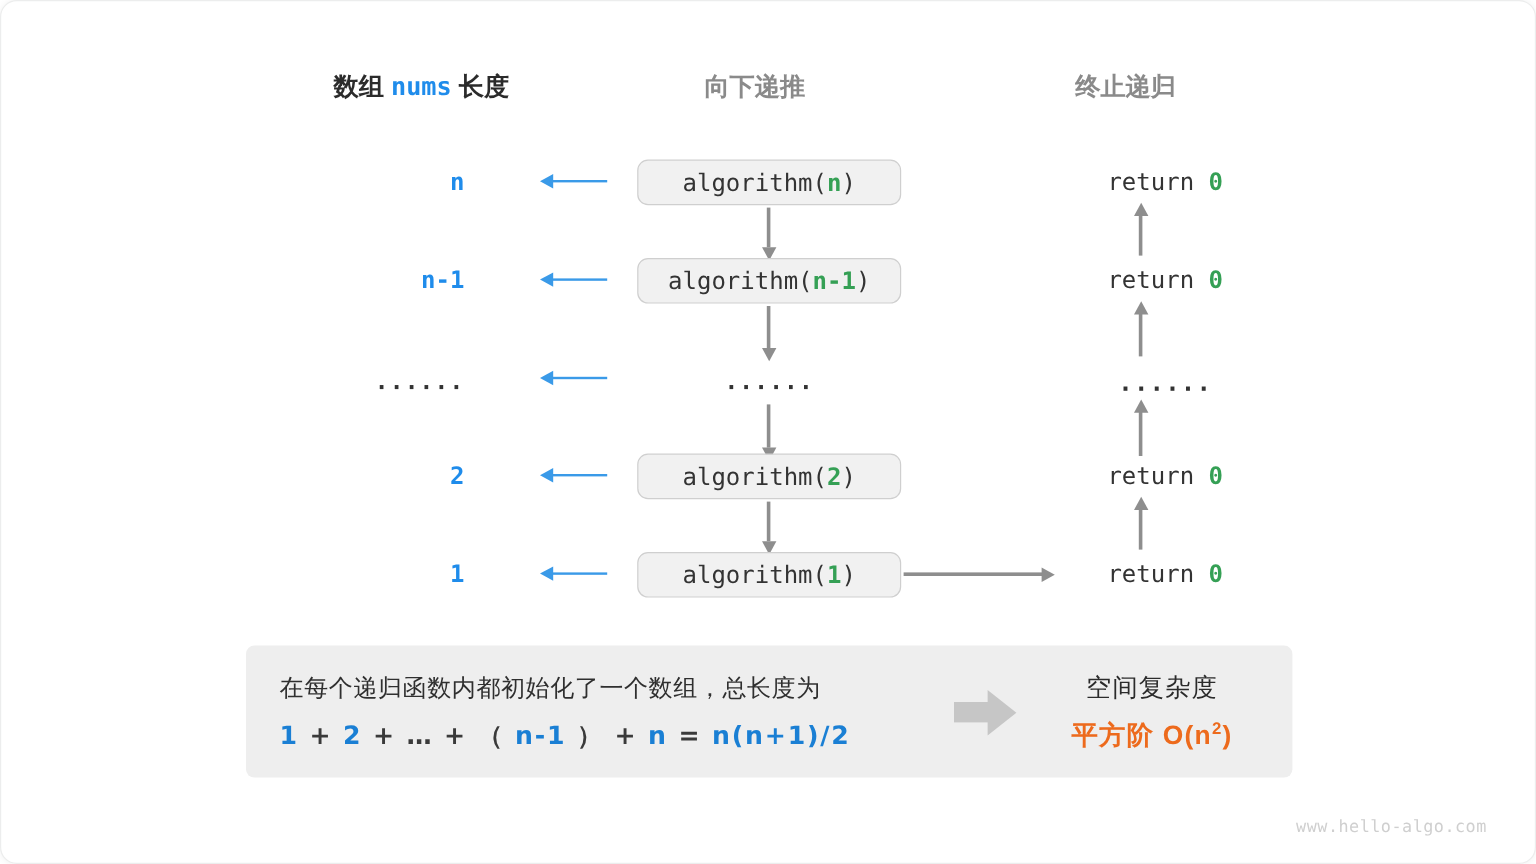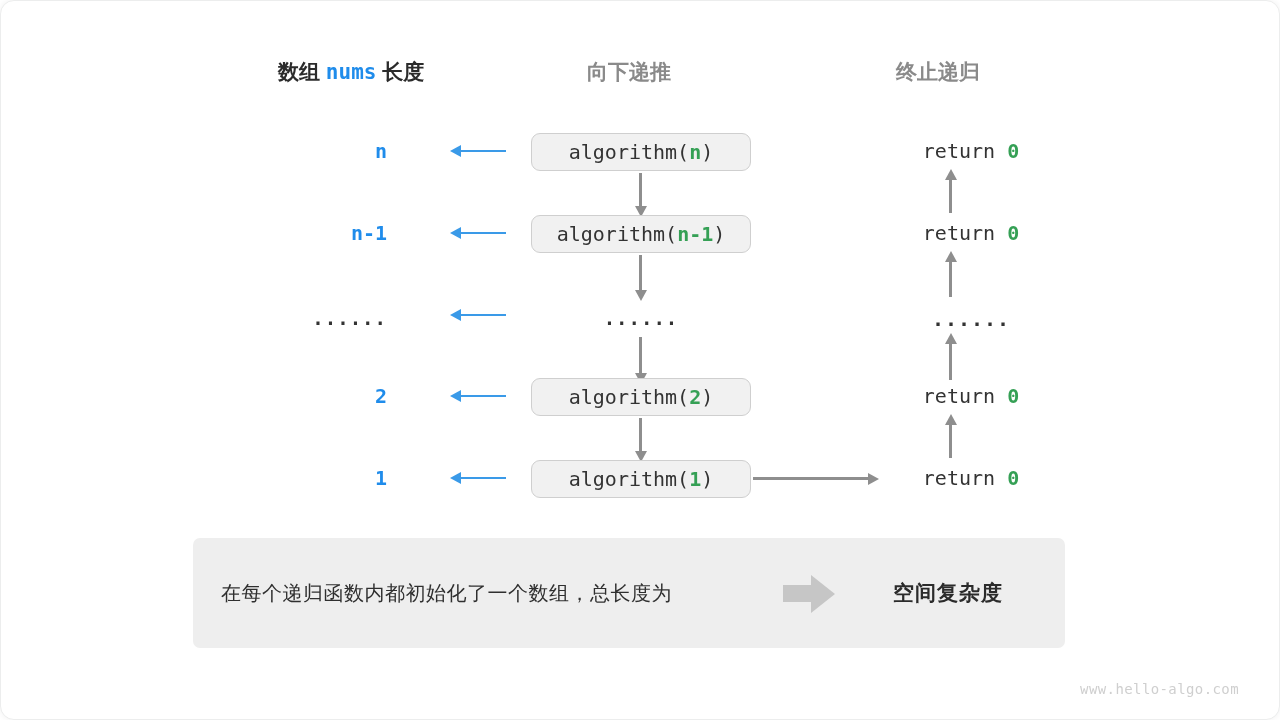--- a/index.html
+++ b/index.html
@@ -154,21 +154,21 @@
     font-size: 17px;
     font-weight: bold;
     color: #888888;
     line-height: 1.55;
     text-align: left;
   }
 
   
   #summary {
     position: absolute;
-    left: 192px; top: 537px;
+    left: 204px; top: 537px;
     width: 872px; height: 110px;
     background: #eeeeee;
     border-radius: 7px;
     display: flex;
     align-items: center;
   }
   .sum-left {
     width: 590px;
     padding-left: 28px;
   }
@@ -211,21 +211,21 @@
     border-left: 24px solid #c6c6c6;
   }
 
   .sum-right {
     flex: 1;
     text-align: center;
     padding-right: 18px;
   }
   .sum-right .title {
     font-size: 21px;
-    font-weight: bold;
+    font-weight: normal;
     color: #2b2b2b;
     letter-spacing: 1px;
     white-space: nowrap;
   }
   .sum-right .value {
     margin-top: 11px;
     font-size: 22px;
     font-weight: bold;
     color: #ed6a1c;
     letter-spacing: 1px;
@@ -366,25 +366,30 @@
       <div class="head"></div>
   </div>
   <div class="ret" style="top:465px;">
     <span>return</span>
     <span class="zero">0</span>
   </div>
 
   <div id="summary">
     <div class="sum-left">
       <div class="sum-text">在每个递归函数内都初始化了一个数组，总长度为</div>
+      <div class="sum-formula" id="formula"><span class="b">1</span> <span class="op">+</span> <span class="b">2</span> <span class="op">+</span> <span class="op">…</span> <span class="op">+</span> <span class="op">（</span> <span class="b">n-1</span> <span class="op">）</span> <span class="op">+</span> <span class="b">n</span> <span class="op">=</span> <span class="b">n(n+1)/2</span> </div>
     </div>
     <div class="big-arrow">
       <div class="tail"></div>
         <div class="tip"></div>
     </div>
     <div class="sum-right">
       <div class="title">空间复杂度</div>
+      <div class="value">
+        <span>平方阶</span>
+        <span><span>O(n</span><sup>2</sup><span>)</span></span>
+      </div>
     </div>
   </div>
 
   <div id="watermark">www.hello-algo.com</div>
 
 </div>
 
 </body></html>

